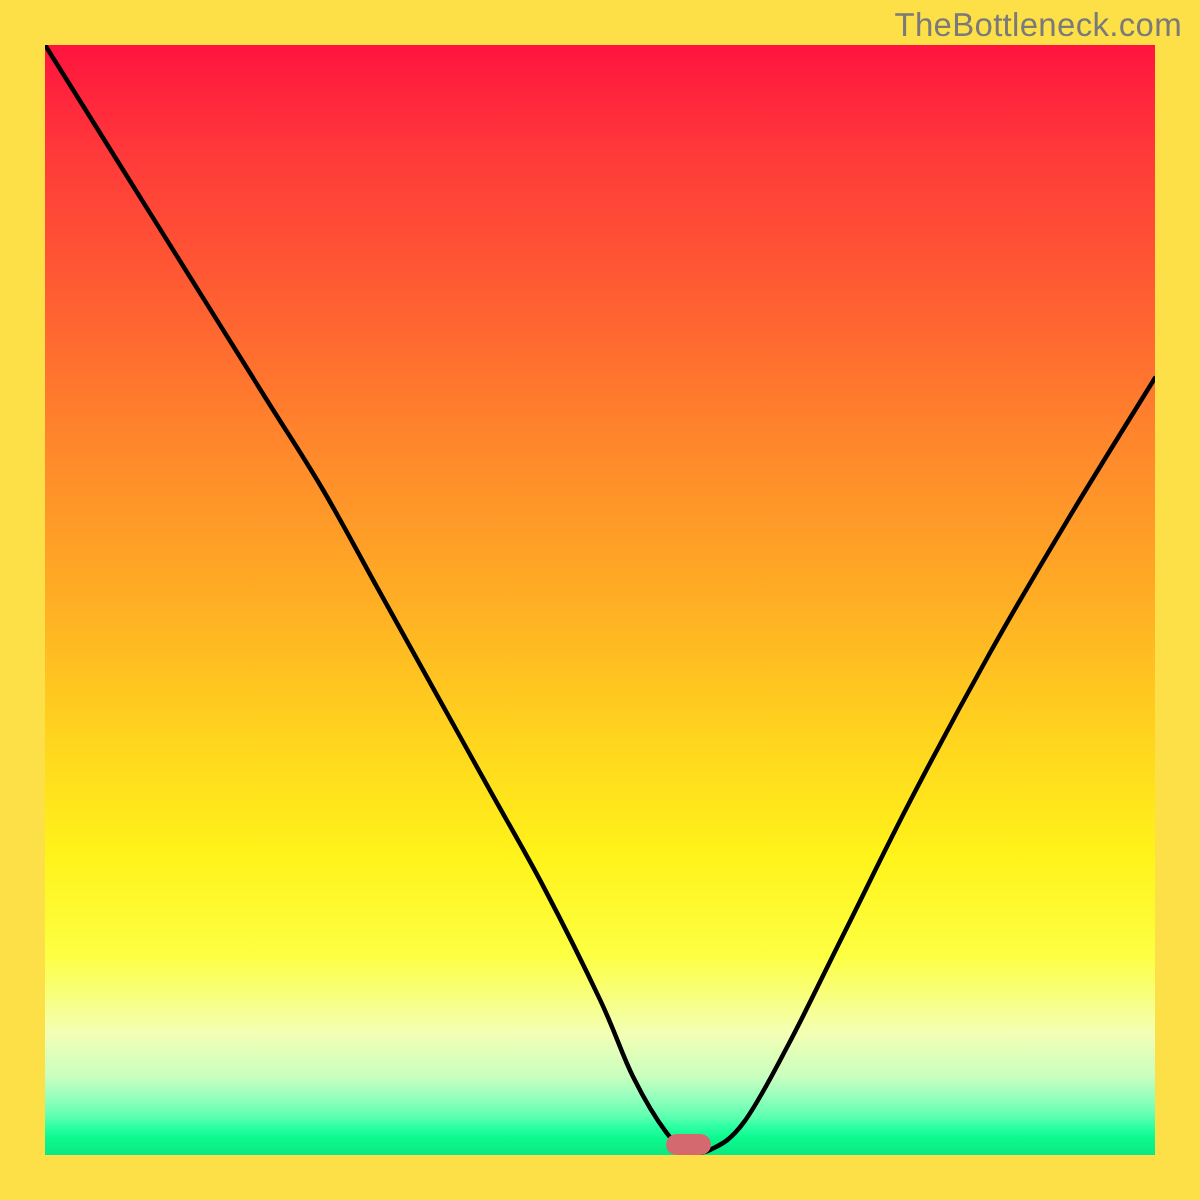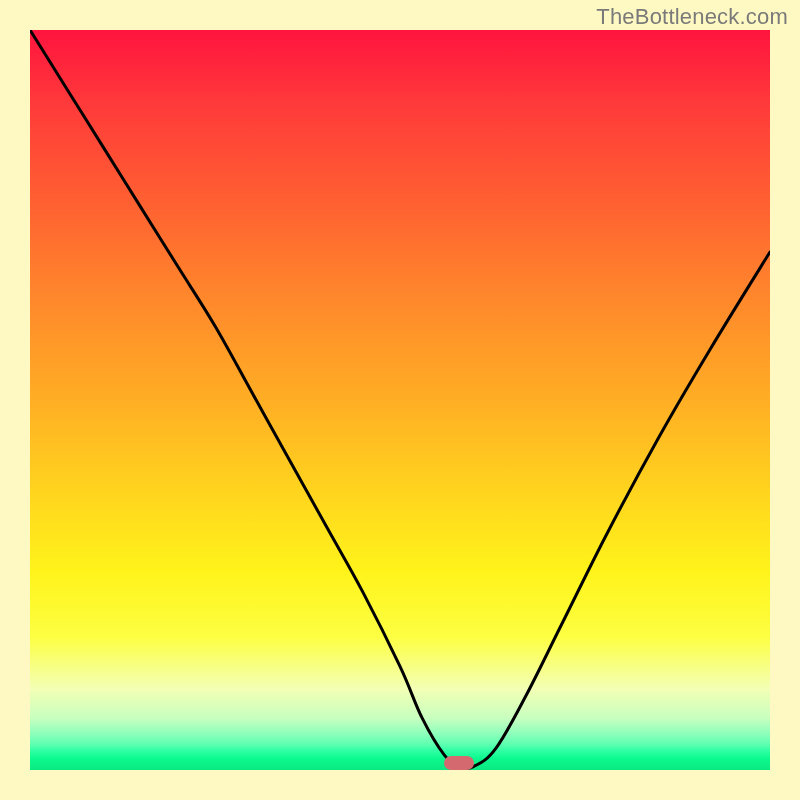--- a/index.html
+++ b/index.html
@@ -8,21 +8,21 @@
     width: 800px;
     height: 800px;
     background: #000;
     overflow: hidden;
     font-family: Arial, Helvetica, sans-serif;
   }
   .frame {
     position: relative;
     width: 800px;
     height: 800px;
-    background: #fef9c3;
+    background: #fde047;
   }
   .watermark {
     position: absolute;
     top: 4px;
     right: 12px;
     color: #7a7a7a;
     font-size: 22px;
     font-weight: 500;
     letter-spacing: 0.2px;
     user-select: none;

